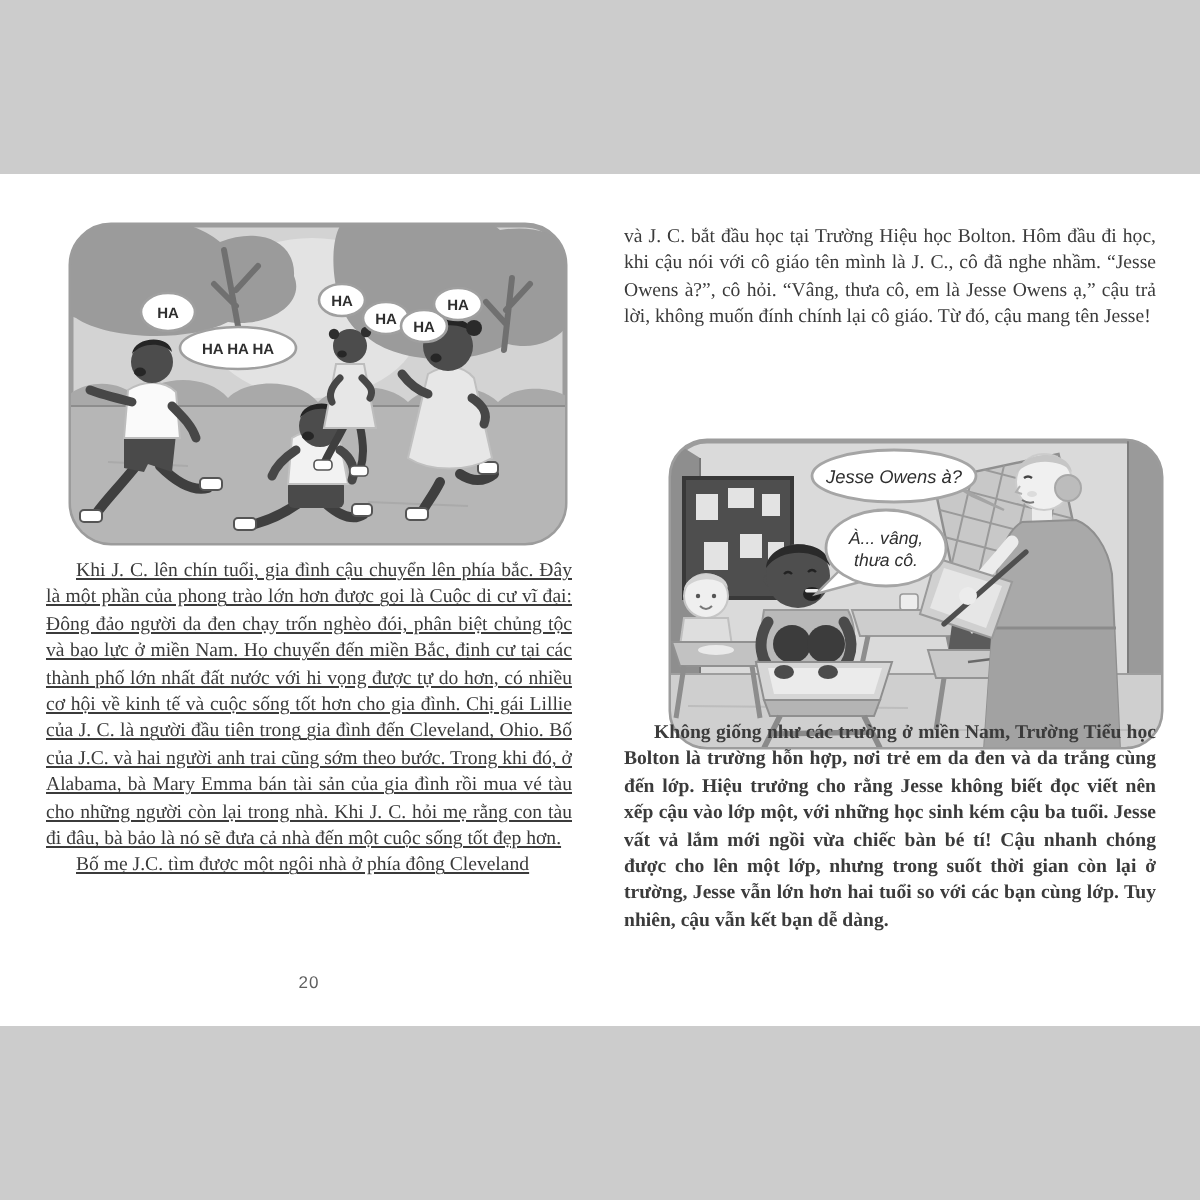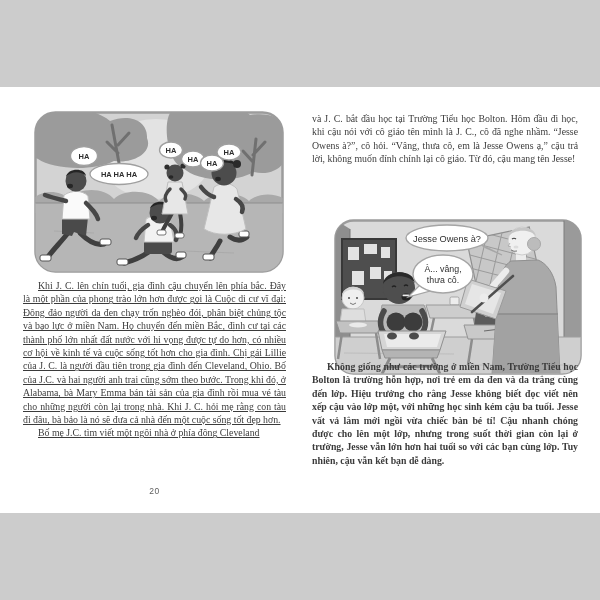--- a/index.html
+++ b/index.html
@@ -24,21 +24,21 @@
 
   .pagenum {
     position:absolute; top:486px; font-size:8.5px; color:#5f5f5f;
     font-family:"Liberation Sans", sans-serif; letter-spacing:0.5px; text-align:center;
   }
   .pagenum.pn-left  { left:23px;  width:263px;text-align:center; }
   .pagenum.pn-right { left:312px; width:266px; }
 
   .illus { position:absolute;border-radius:13px; }
   .illus1 { left:34px;  top:111px; width:250px; height:162px; }
-  .illus2 { left:334px; top:197px; width:248px; height:200px; }
+  .illus2 { left:334px; top:197px; width:248px; height:200px;font-style:italic; }
   .illus svg { display:block; width:100%; height:100%; }
 
   .ha-text { font-family:"Liberation Sans", sans-serif; font-weight:bold; fill:#2e2e2e; }
   .bubble-text { font-family:"Liberation Sans", sans-serif; fill:#2f2f2f; }
 </style>
 </head>
 <body>
 
 <div class="screen">
 
@@ -136,26 +136,26 @@
           <text class="ha-text" x="178" y="55" text-anchor="middle" font-size="7.5">HA</text>
           <ellipse cx="195" cy="41" rx="12" ry="8" fill="#ffffff" stroke="#9f9f9f" stroke-width="1.3"></ellipse>
           <text class="ha-text" x="195" y="44" text-anchor="middle" font-size="7.5">HA</text>
         </g>
       </g>
     </svg>
   </div>
 
   <div class="textcol left-text">
     <p>Khi J. C. lên chín tuổi, gia đình cậu chuyển lên phía bắc. Đây là một phần của phong trào lớn hơn được gọi là Cuộc di cư vĩ đại: Đông đảo người da đen chạy trốn nghèo đói, phân biệt chủng tộc và bạo lực ở miền Nam. Họ chuyển đến miền Bắc, định cư tại các thành phố lớn nhất đất nước với hi vọng được tự do hơn, có nhiều cơ hội về kinh tế và cuộc sống tốt hơn cho gia đình. Chị gái Lillie của J. C. là người đầu tiên trong gia đình đến Cleveland, Ohio. Bố của J.C. và hai người anh trai cũng sớm theo bước. Trong khi đó, ở Alabama, bà Mary Emma bán tài sản của gia đình rồi mua vé tàu cho những người còn lại trong nhà. Khi J. C. hỏi mẹ rằng con tàu đi đâu, bà bảo là nó sẽ đưa cả nhà đến một cuộc sống tốt đẹp hơn.</p>
-    <p>Bố mẹ J.C. tìm viết một ngôi nhà ở phía đông Cleveland</p>
+    <p>Bố mẹ J.C. tìm được một ngôi nhà ở phía đông Cleveland</p>
   </div>
   <div class="pagenum pn-left">20</div>
 
   <div class="textcol right-text-top">
-    <p class="noindent">và J. C. bắt đầu học tại Trường Tiểu học Bolton. Hôm đầu đi học, khi cậu nói với cô giáo tên mình là J. C., cô đã nghe nhầm. “Jesse Owens à?”, cô hỏi. “Vâng, thưa cô, em là Jesse Owens ạ,” cậu trả lời, không muốn đính chính lại cô giáo. Từ đó, cậu mang tên Jesse!</p>
+    <p class="noindent">và J. C. bắt đầu học tại Trường Hiệu học Bolton. Hôm đầu đi học, khi cậu nói với cô giáo tên mình là J. C., cô đã nghe nhầm. “Jesse Owens à?”, cô hỏi. “Vâng, thưa cô, em là Jesse Owens ạ,” cậu trả lời, không muốn đính chính lại cô giáo. Từ đó, cậu mang tên Jesse!</p>
   </div>
 
   <div class="illus illus2">
     <svg viewBox="0 0 248 156">
       <defs>
         <clipPath id="c2">
             <rect x="1.5" y="1.5" width="245" height="153" rx="18"></rect>
           </clipPath>
         <clipPath id="wv">
             <rect x="138" y="14" width="64" height="58"></rect>

